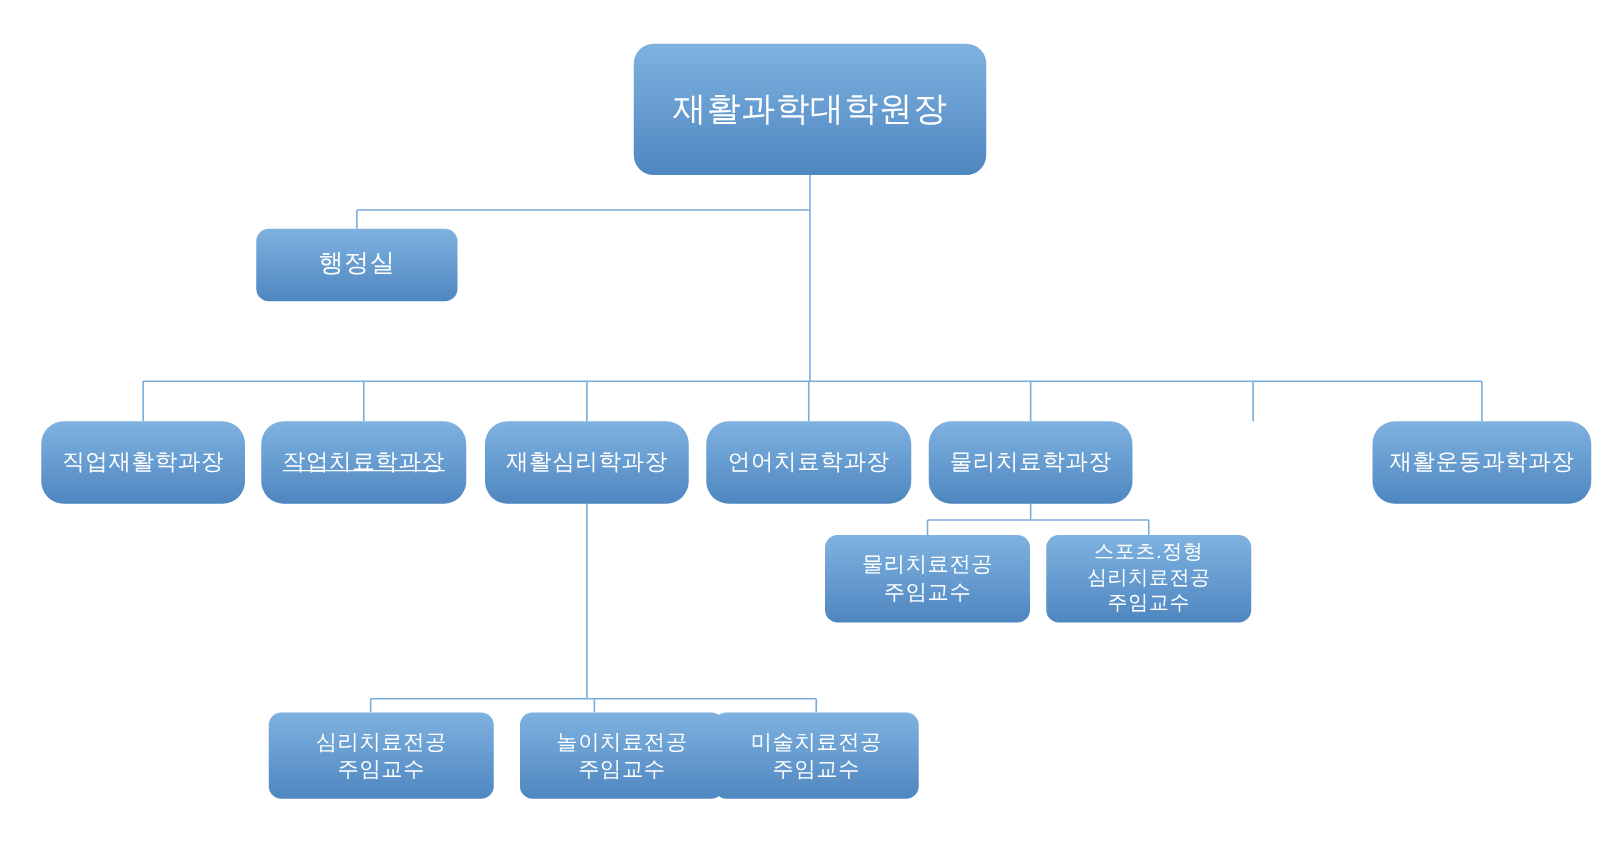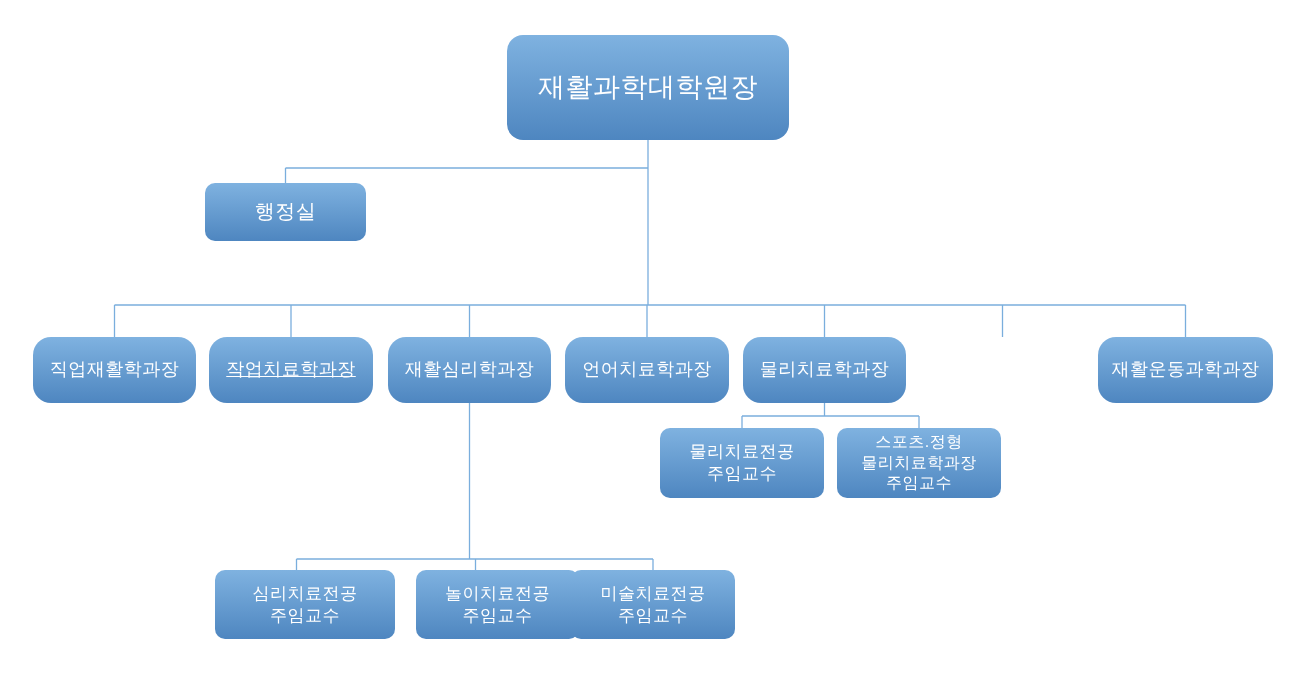--- a/index.html
+++ b/index.html
@@ -128,21 +128,21 @@
   <div class="node dept dept-6">
     <span class="node-label">재활운동과학과장</span>
   </div>
 
   <div class="node pt-child pt-child-0">
     <span class="node-label">물리치료전공
 주임교수</span>
   </div>
   <div class="node pt-child pt-child-1">
     <span class="node-label">스포츠.정형
-물리치료학과장
+심리치료전공
 주임교수</span>
   </div>
 
   <div class="node psy-child psy-child-0">
     <span class="node-label">심리치료전공
 주임교수</span>
   </div>
   <div class="node psy-child psy-child-1">
     <span class="node-label">놀이치료전공
 주임교수</span>

